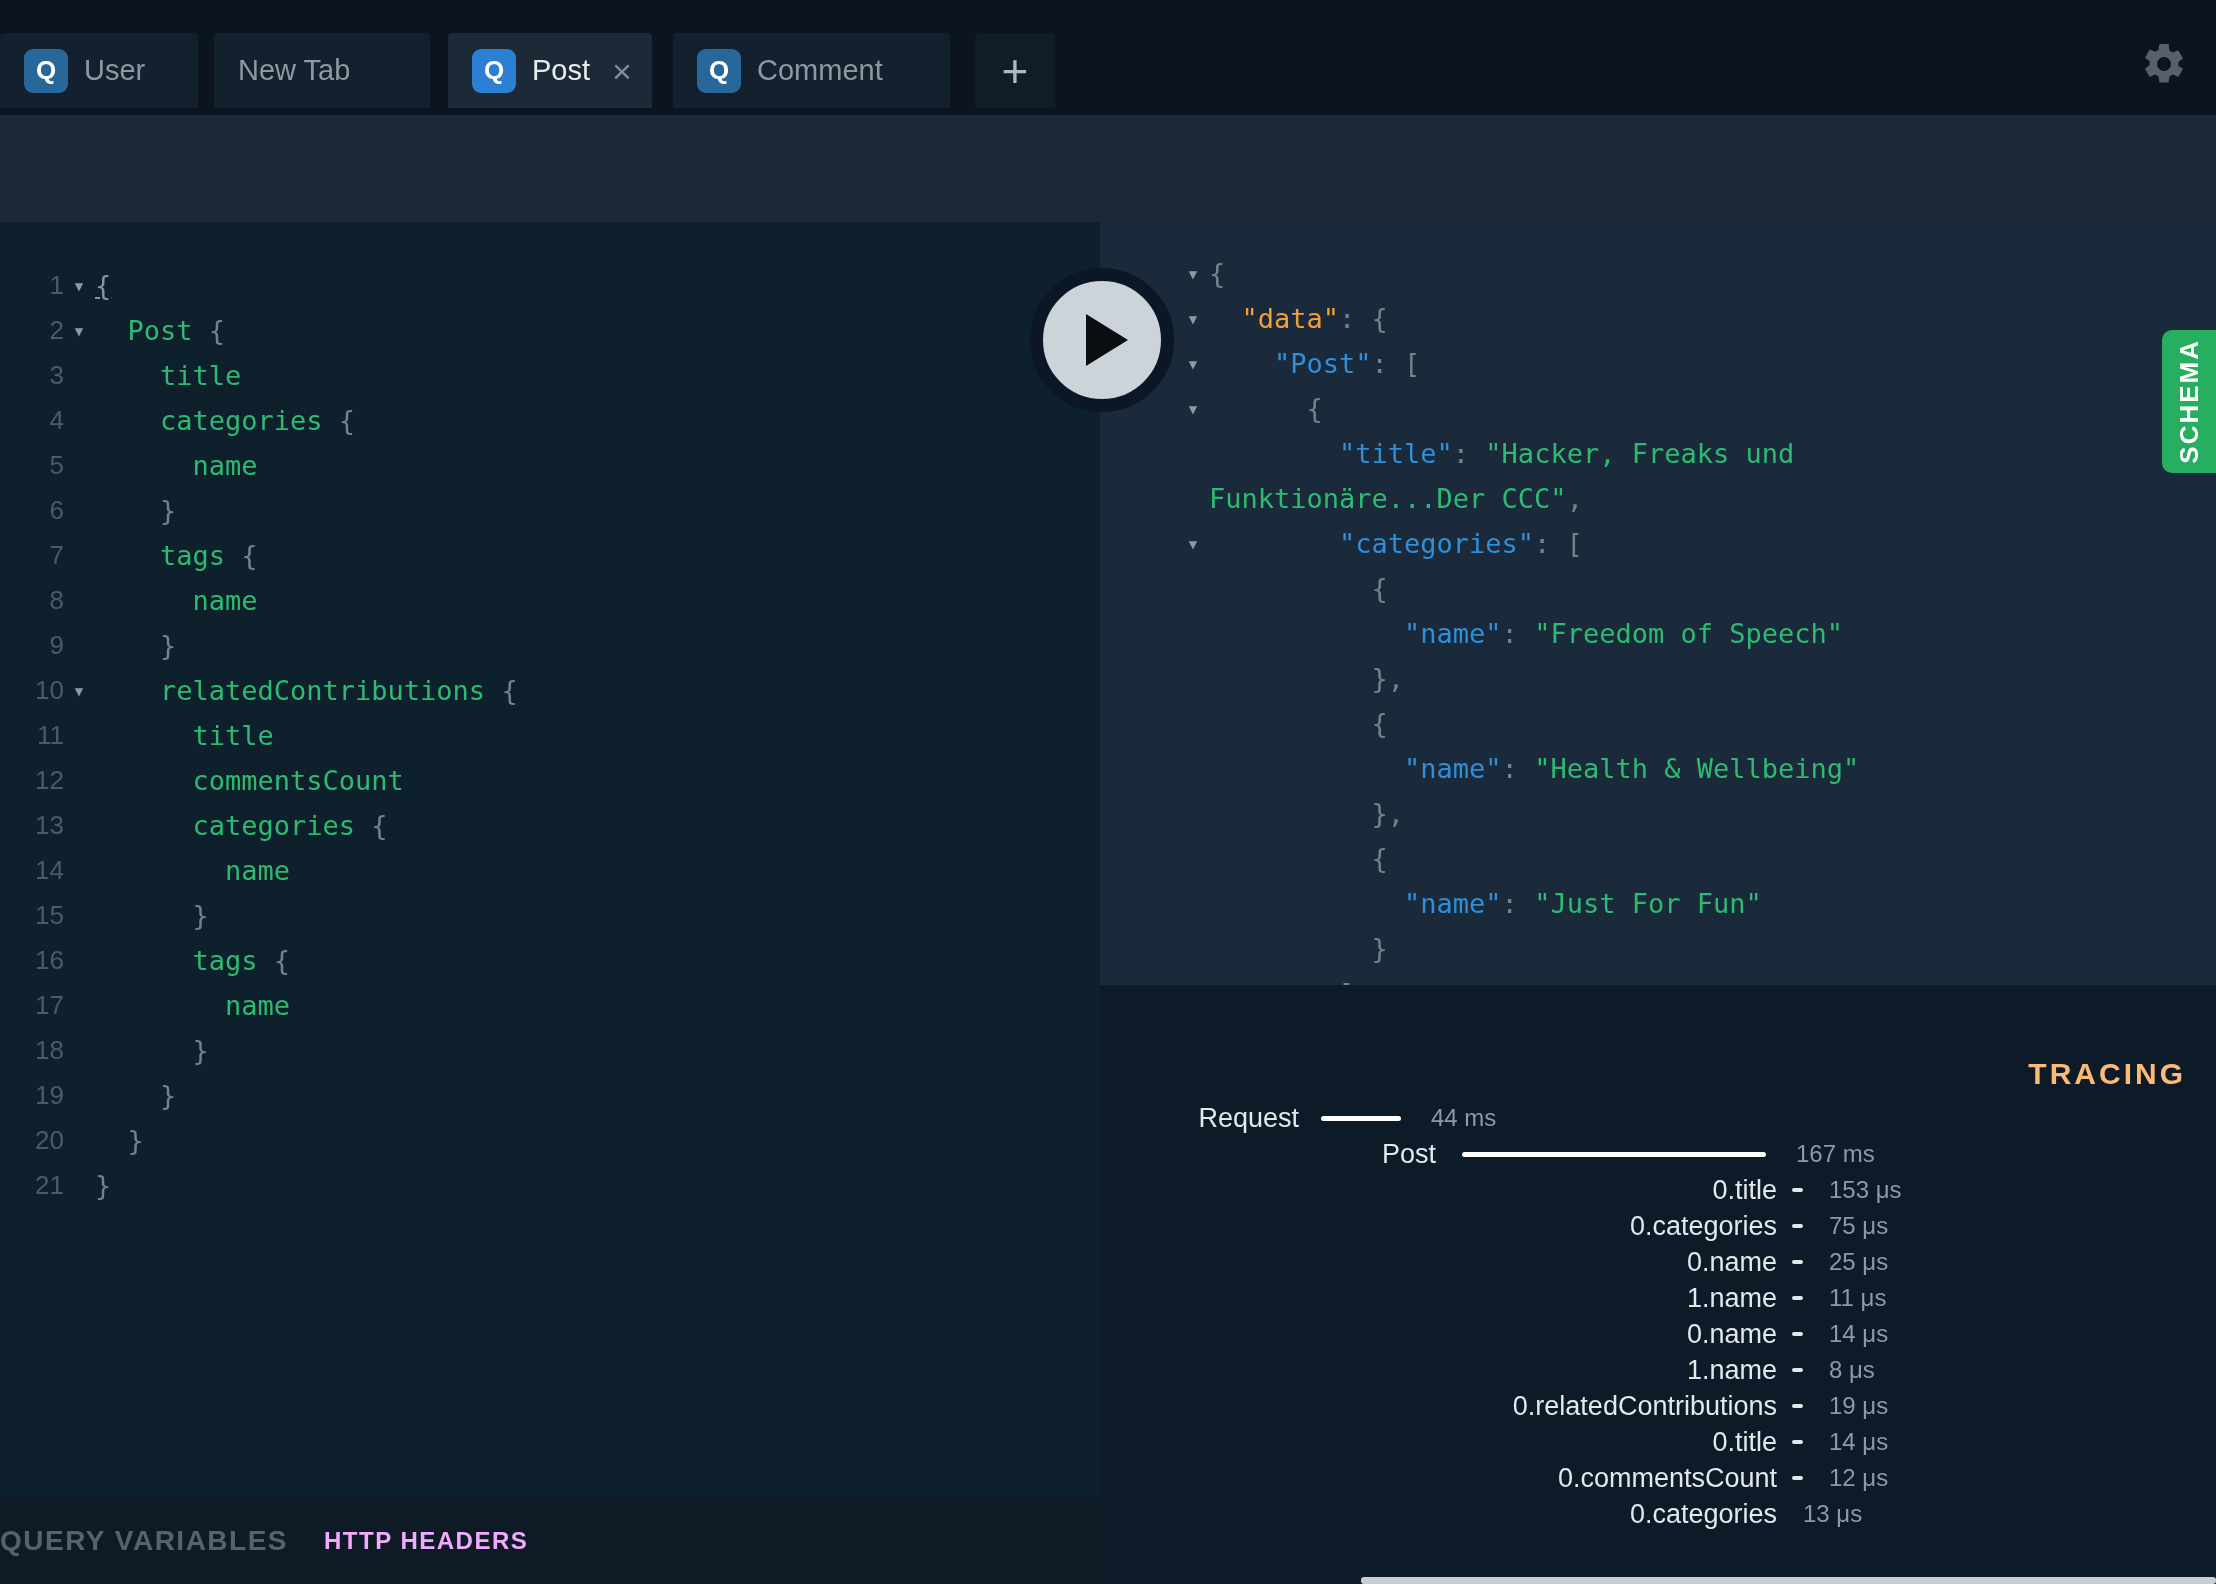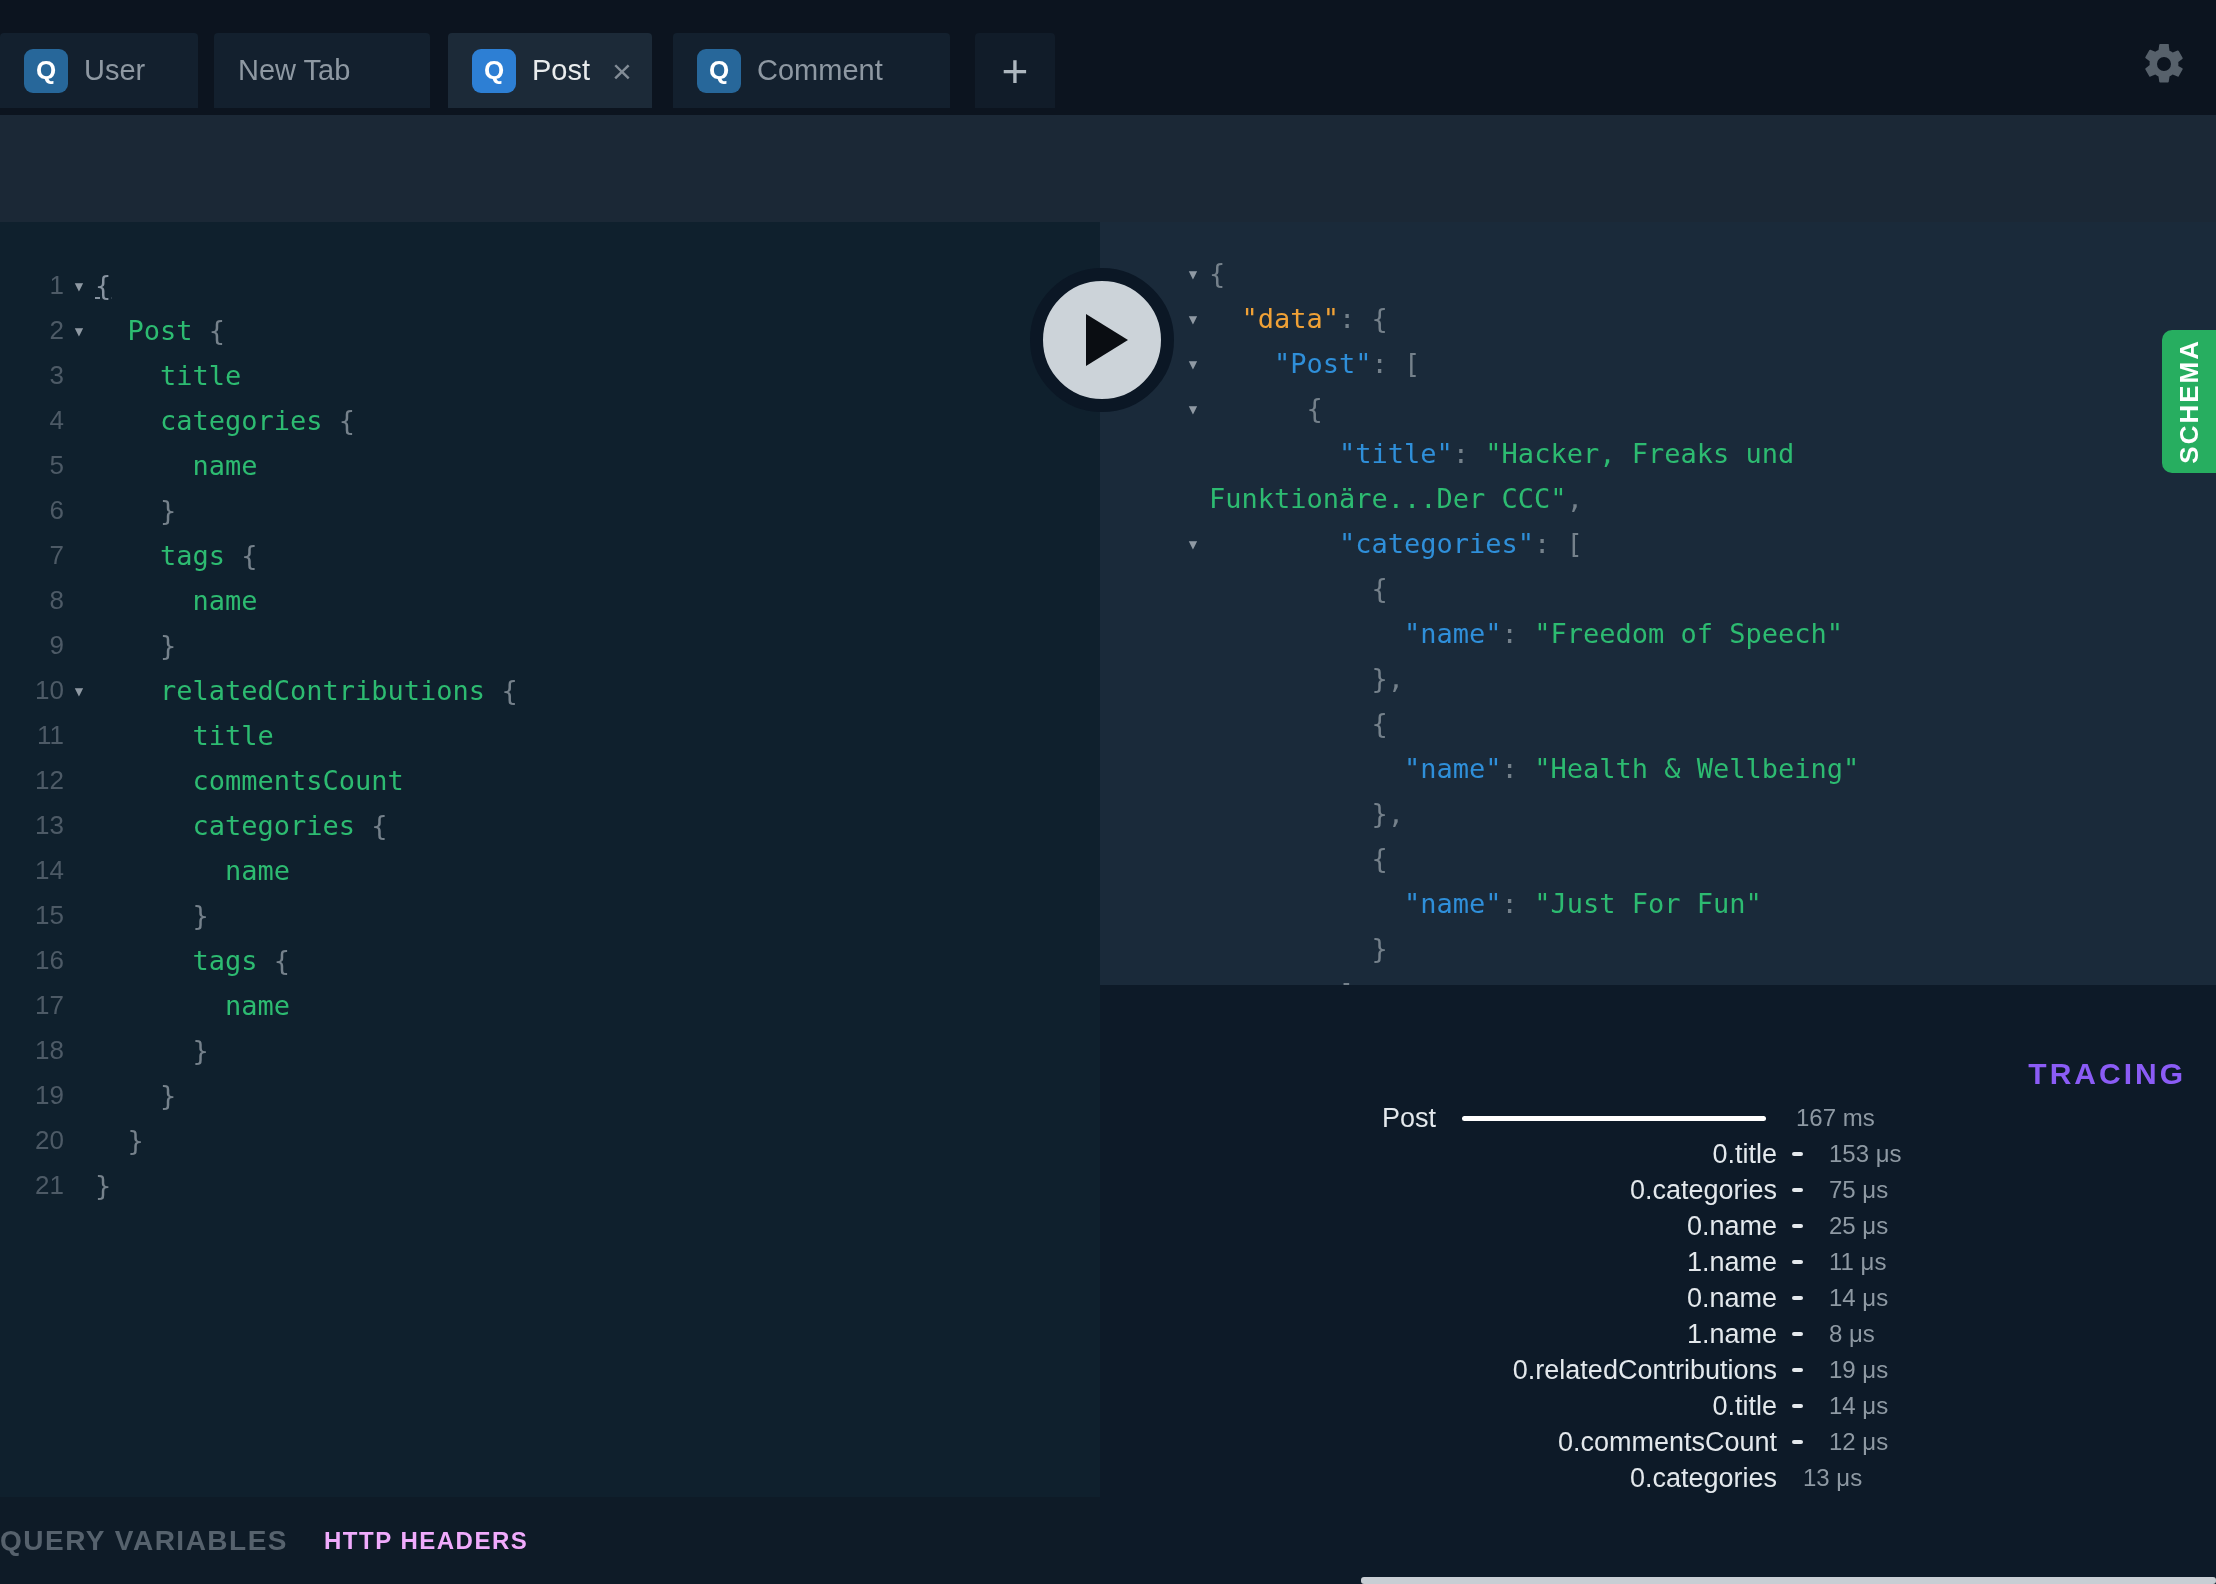--- a/index.html
+++ b/index.html
@@ -81,21 +81,21 @@
     position:absolute; left:2162px; top:330px; width:54px; height:143px;
     background:#27ae60; border-radius:10px 0 0 10px; display:flex; align-items:center; justify-content:center;
   }
   #schema-tab span {
     writing-mode:vertical-rl; transform:rotate(180deg);
     color:#fff; font-size:26px; font-weight:bold; letter-spacing:2px;
   }
   
   #tracing { position:absolute; left:1100px; top:985px; width:1116px; height:599px; background:#0d1a28; overflow:hidden; }
   #tracing-title {
-    position:absolute; right:30px; top:72px; color:#8b5cf6;
+    position:absolute; right:30px; top:72px; color:#fdba74;
     font-size:30px; font-weight:bold; letter-spacing:3px;
   }
   #tracing-rows { position:absolute; left:0; top:115px; width:100%; }
   .trace-row { height:36px; display:flex; align-items:center; }
   .trace-label { color:#e3e8ec; font-size:27px; text-align:right; flex:0 0 auto; }
   .trace-leaf-label { width:677px; }
   .trace-dash { width:11px; height:4px; border-radius:2px; background:#e3e8ec; margin-left:15px; flex:0 0 auto; }
   .trace-value { color:#8e99a3; font-size:24px; margin-left:26px; white-space:nowrap; }
   .trace-bar { height:5px; border-radius:3px; background:#ffffff; flex:0 0 auto; margin-left:22px; }
   #h-scrollbar { position:absolute; left:1361px; top:1577px; width:855px; height:7px; background:#c8ced4; border-radius:3px; }
@@ -334,20 +334,25 @@
   </div>
 
   <div id="schema-tab">
     <span>SCHEMA</span>
   </div>
 
   <div id="tracing">
     <div id="tracing-title">TRACING</div>
     <div id="tracing-rows">
         <div class="trace-row">
+          <div class="trace-label" style="width: 199px;">Request</div>
+          <div class="trace-bar" style="width: 80px; margin-left: 22px;"></div>
+          <div class="trace-value" style="margin-left: 30px;">44 ms</div>
+        </div>
+        <div class="trace-row">
           <div class="trace-label" style="width: 336px;">Post</div>
           <div class="trace-bar" style="width: 304px; margin-left: 26px;"></div>
           <div class="trace-value" style="margin-left: 30px;">167 ms</div>
         </div>
         <div class="trace-row">
           <div class="trace-label trace-leaf-label">0.title</div>
           <div class="trace-dash"></div>
           <div class="trace-value">153 μs</div>
         </div>
         <div class="trace-row">

